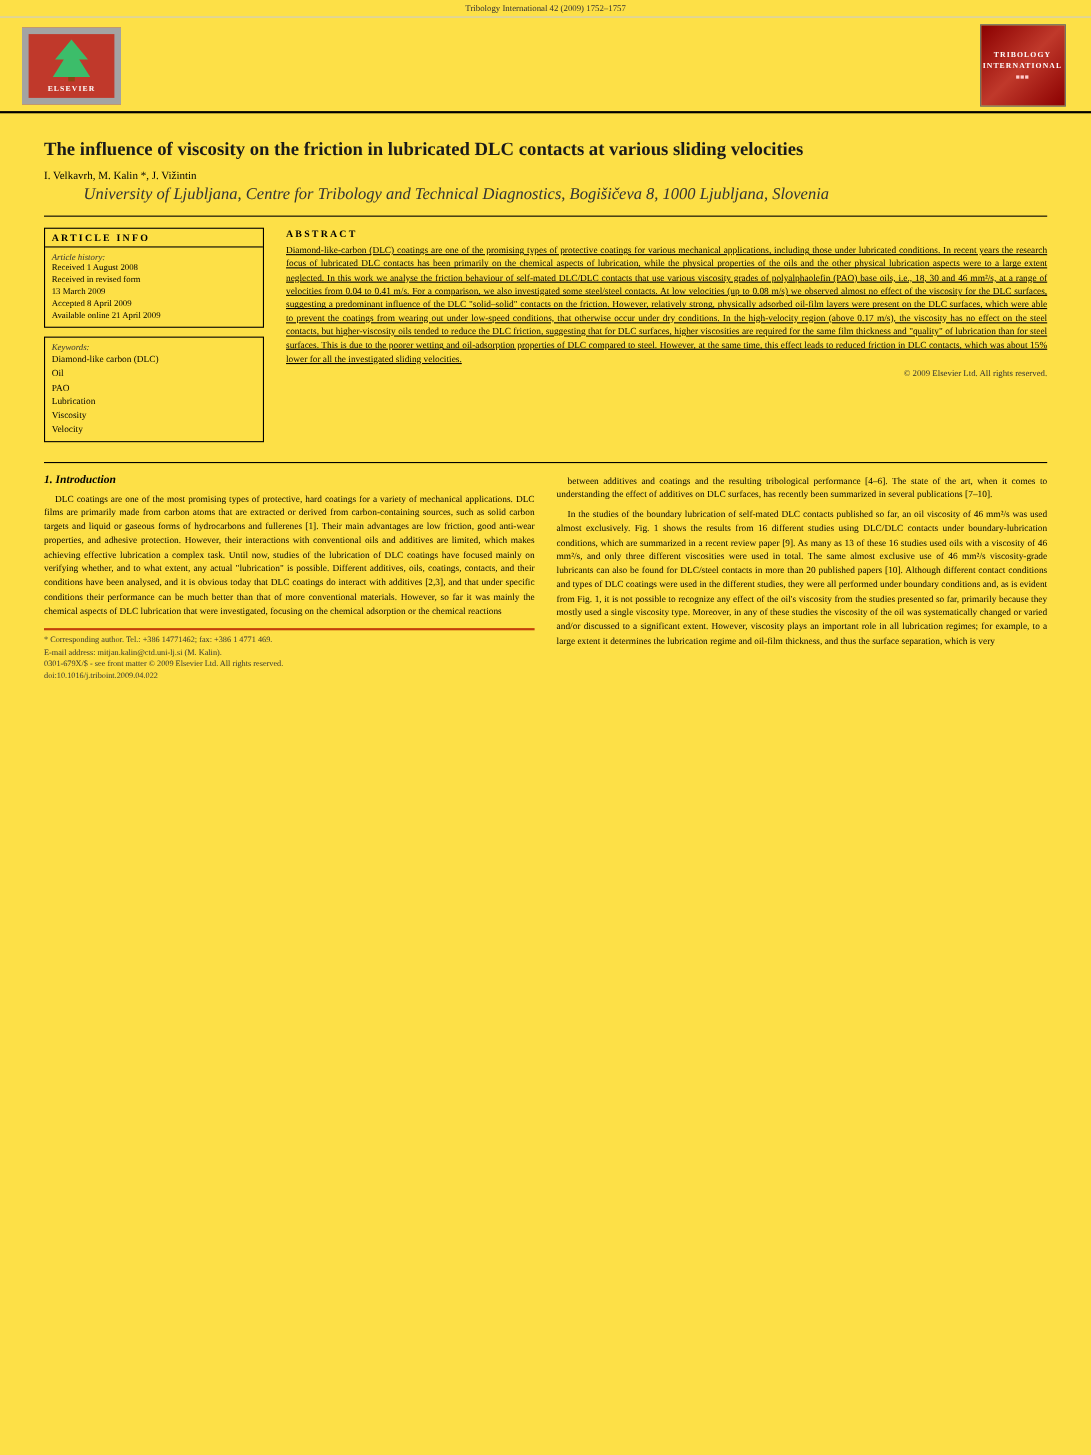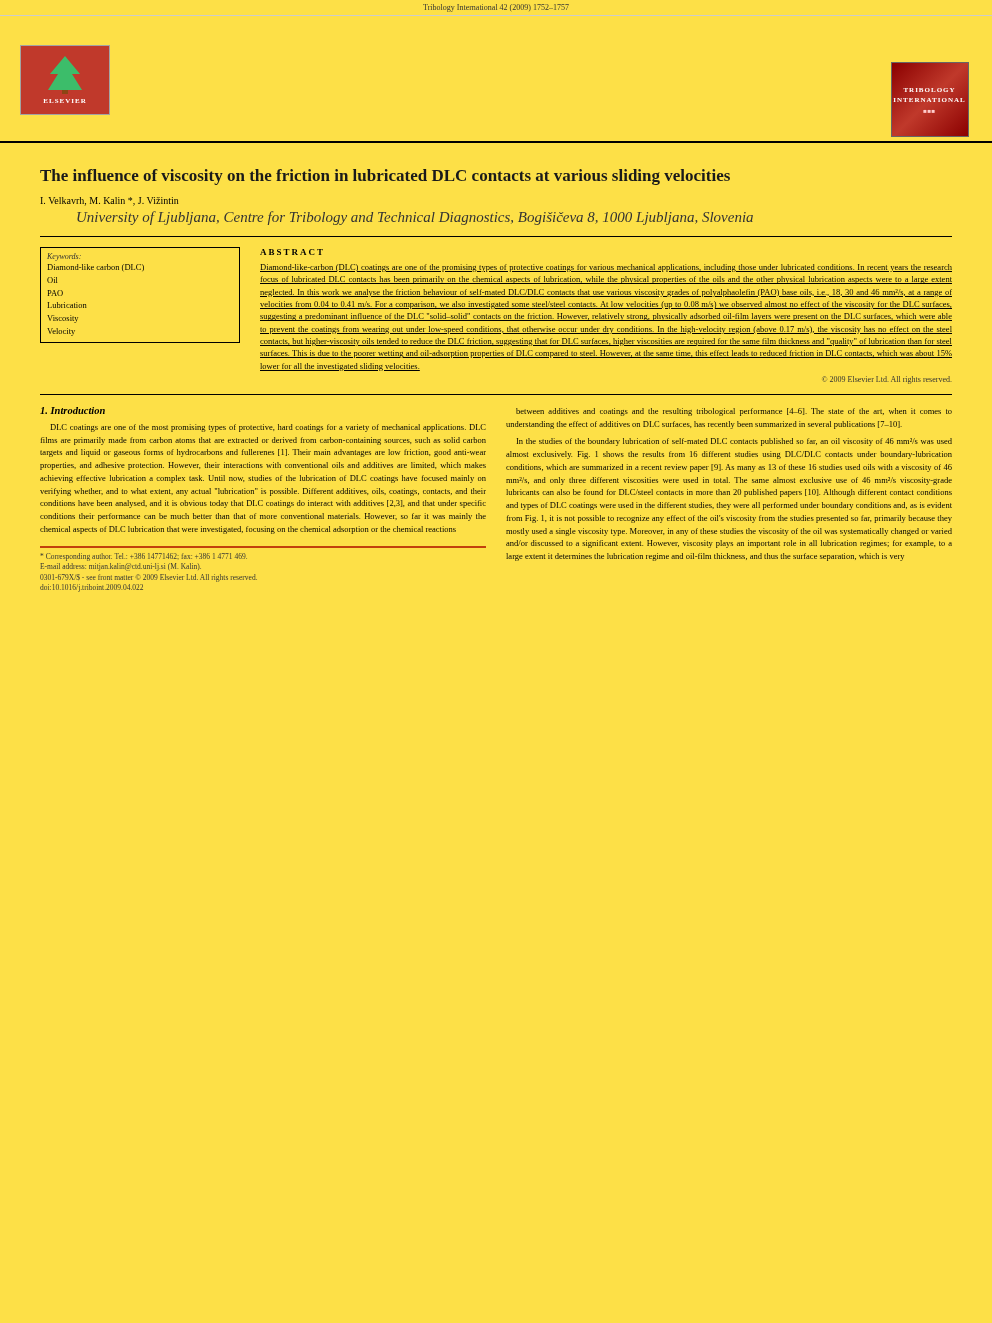--- a/index.html
+++ b/index.html
@@ -34,21 +34,21 @@
       width: 100px;
       height: 70px;
       background: #c0392b;
       display: flex;
       align-items: center;
       justify-content: center;
       color: white;
       font-size: 8px;
       font-weight: bold;
       text-align: center;
-      border: 1px solid #a3a3a3;
+      border: 6px solid #a3a3a3;
       position: relative;
     }
     .elsevier-logo-inner {
       display: flex;
       flex-direction: column;
       align-items: center;
     }
     .elsevier-tree {
       width: 50px;
       height: 42px;
@@ -84,21 +84,20 @@
     }
     .journal-homepage a {
       color: #1a5b8f;
       text-decoration: none;
     }
     .journal-header-right {
       width: 85px;
       display: flex;
       align-items: center;
       justify-content: center;
-      margin-top: 40px;
     }
     .tribology-badge {
       width: 78px;
       height: 75px;
       background: linear-gradient(135deg, #8B0000 0%, #c0392b 50%, #8B0000 100%);
       border: 1px solid #666;
       display: flex;
       flex-direction: column;
       align-items: center;
       justify-content: center;
@@ -286,20 +285,31 @@
     </div>
 
     <div class="authors">I. Velkavrh, M. Kalin *, J. Vižintin</div>
     <div class="affiliation">University of Ljubljana, Centre for Tribology and Technical Diagnostics, Bogišičeva 8, 1000 Ljubljana, Slovenia</div>
 
     <hr class="divider-line">
 
     <div class="two-column">
 
       <div class="left-column">
+        <div class="section-box">
+          <div class="section-box-header">ARTICLE INFO</div>
+          <div class="section-box-content">
+            <div class="label">Article history:</div>
+            <div class="value">Received 1 August 2008</div>
+            <div class="value">Received in revised form</div>
+            <div class="value">13 March 2009</div>
+            <div class="value">Accepted 8 April 2009</div>
+            <div class="value">Available online 21 April 2009</div>
+          </div>
+        </div>
         <div class="section-box">
           <div class="section-box-content">
             <div class="label">Keywords:</div>
             <div class="keywords-list">
               <div>Diamond-like carbon (DLC)</div>
               <div>Oil</div>
               <div>PAO</div>
               <div>Lubrication</div>
               <div>Viscosity</div>
               <div>Velocity</div>

